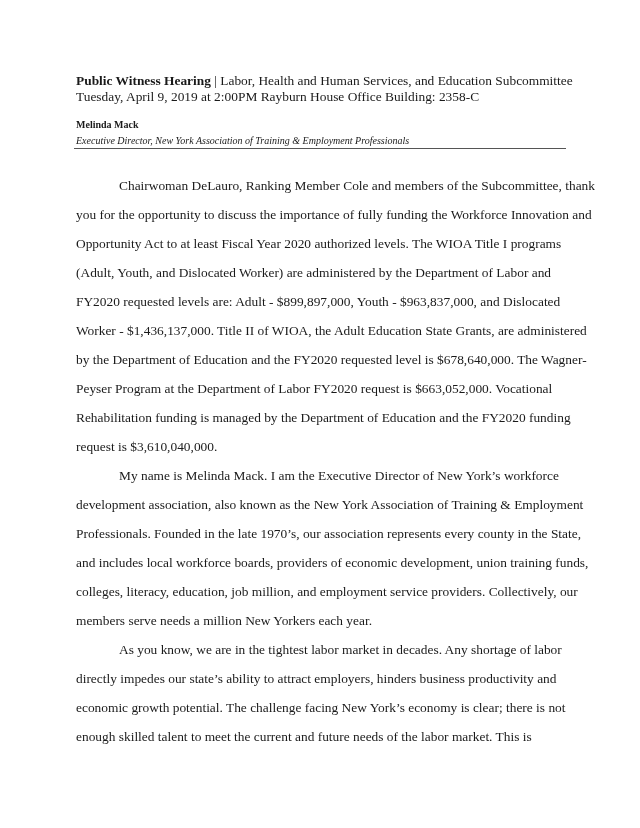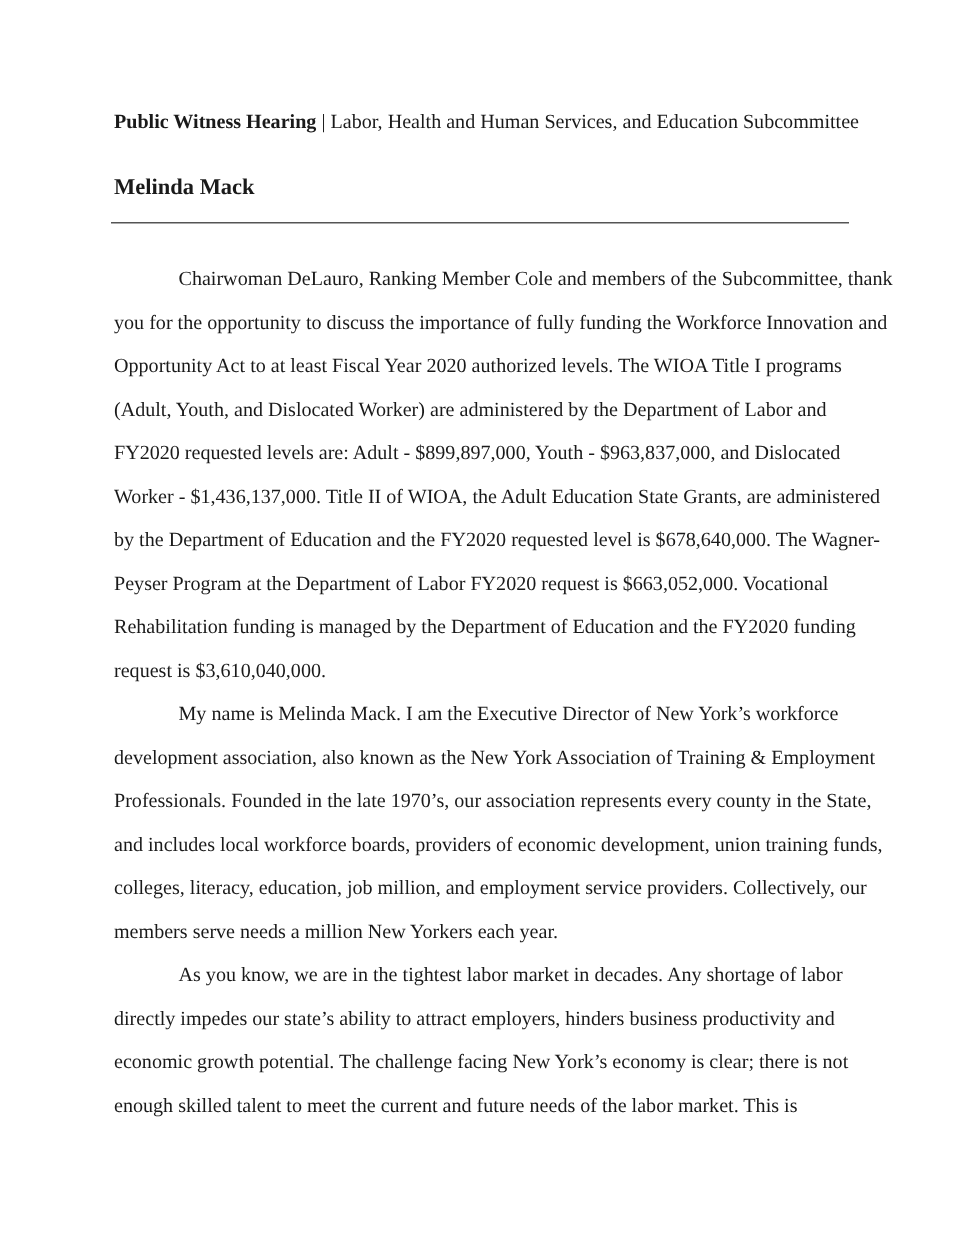--- a/index.html
+++ b/index.html
@@ -5,39 +5,41 @@
     html, body { margin: 0; padding: 0; background: #ffffff; }
     body {
       width: 640px; height: 828px; overflow: hidden; position: relative;
       font-family: "Liberation Serif", "DejaVu Serif", serif;
       color: #1a1a1a;
     }
     .page { position: absolute; left: 0; top: 0; width: 640px; height: 806px; background: #fff; }
     .header { position: absolute; left: 76px; top: 73px; width: 500px; font-size: 13.4px; line-height: 16px; }
     .header .line { white-space: nowrap; }
     .header b { font-weight: bold; }
-    .author { position: absolute; left: 76px; top: 117px; width: 500px; font-size: 15px; line-height: 16px; }
+    .author { position: absolute; left: 76px; top: 117px; width: 500px; font-size: 10px; line-height: 16px; }
     .author .name { font-weight: bold; white-space: nowrap; }
     .author .role { font-style: italic; white-space: nowrap; }
     .rule { position: absolute; left: 74px; top: 148px; width: 492px; height: 1px; background: #555; }
     .body { position: absolute; left: 76px; top: 175px; width: 500px; font-size: 13.4px; }
     .body .bl { position: absolute; left: 0; white-space: nowrap; line-height: 16px; }
     .body .indent { left: 43px; }
   </style>
 </head>
 <body>
 
 <div class="page">
 
   <div class="header">
     <div class="line"><b>Public Witness Hearing</b><span> | Labor, Health and Human Services, and Education Subcommittee</span></div>
+    <div class="line">Tuesday, April 9, 2019 at 2:00PM Rayburn House Office Building: 2358-C</div>
   </div>
 
   <div class="author">
     <div class="name">Melinda Mack</div>
+    <div class="role">Executive Director, New York Association of Training &amp; Employment Professionals</div>
   </div>
 
   <div class="rule"></div>
 
   <div class="body">
 
     <div class="bl indent" style="top:3px">Chairwoman DeLauro, Ranking Member Cole and members of the Subcommittee, thank</div>
     <div class="bl" style="top:32px">you for the opportunity to discuss the importance of fully funding the Workforce Innovation and</div>
     <div class="bl" style="top:61px">Opportunity Act to at least Fiscal Year 2020 authorized levels. The WIOA Title I programs</div>
     <div class="bl" style="top:90px">(Adult, Youth, and Dislocated Worker) are administered by the Department of Labor and</div>

